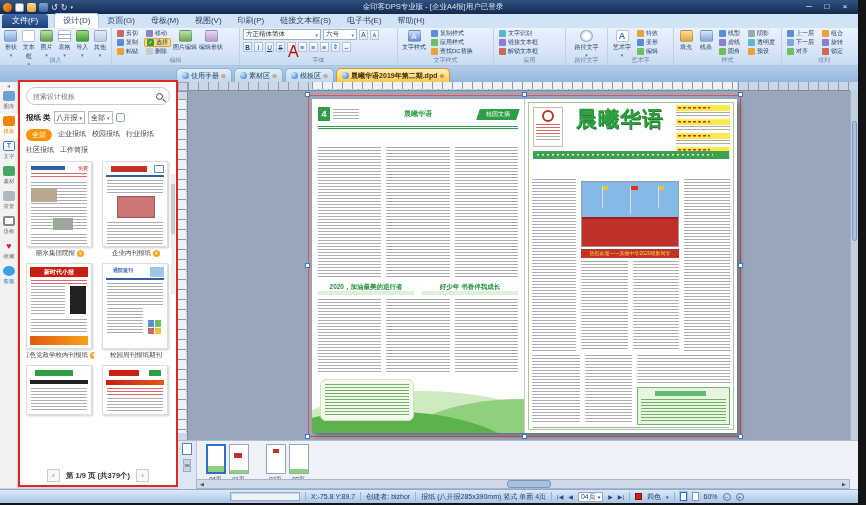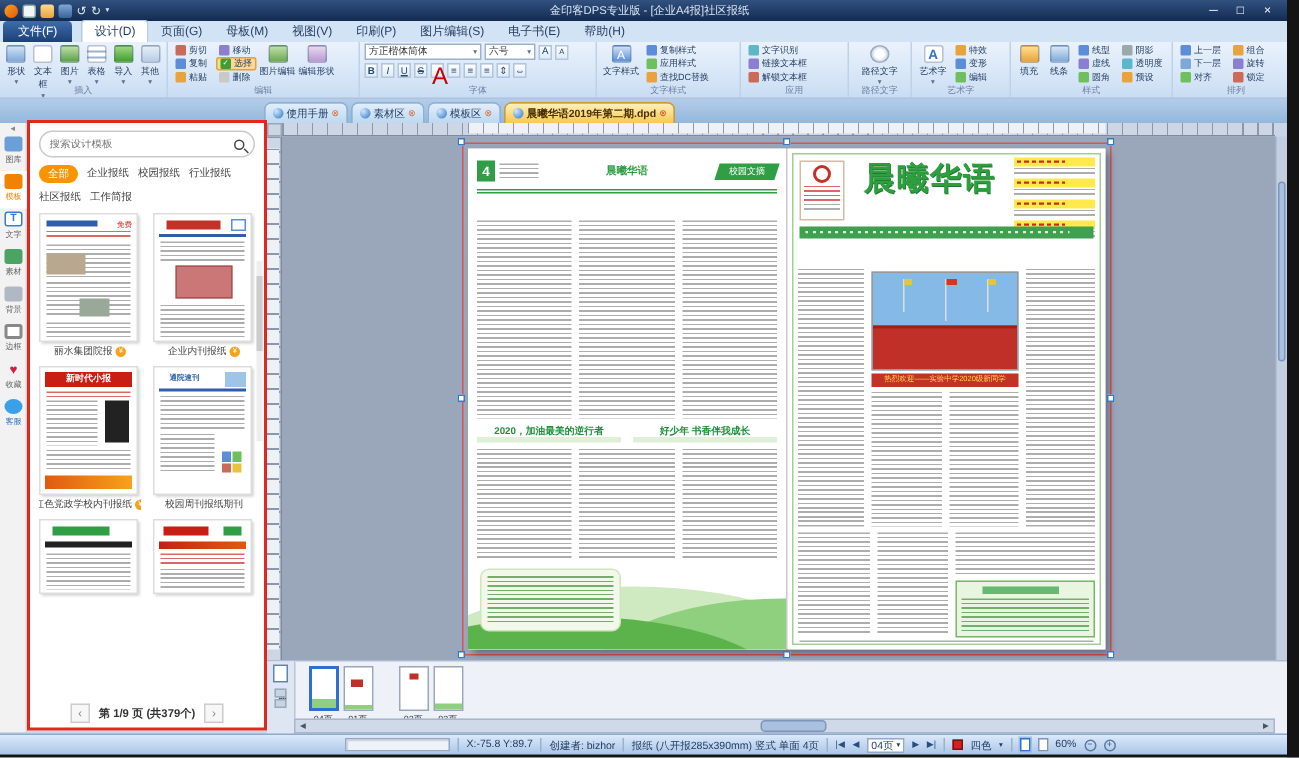--- a/index.html
+++ b/index.html
@@ -226,36 +226,36 @@
 <div class="titlebar">
   <div class="qa">
     <span class="qico" style="background:linear-gradient(135deg,#f7a21b,#e05a10);border-radius:50%;"></span>
     <span class="qico" style="background:#f2f6fb;border:1px solid #8aa;"></span>
     <span class="qico" style="background:linear-gradient(#ffd98c,#e8a33d);"></span>
     <span class="qico" style="background:linear-gradient(#7ea8d8,#3a6298);"></span>
     <span class="glyph">↺</span>
     <span class="glyph">↻</span>
     <span class="glyph" style="font-size:5px;">▾</span>
   </div>
-  <span class="win-title">金印客DPS专业版 - [企业A4报]社区报纸</span>
+  <span class="win-title">金印客DPS专业版 - [企业A4报]用户已登录</span>
   <div class="winctl">
     <span>─</span>
     <span>□</span>
     <span>×</span>
   </div>
 </div>
 
 <div class="menurow">
   <span class="filebtn">文件(F)</span>
   <span class="mtab active">设计(D)</span>
   <span class="mtab">页面(G)</span>
   <span class="mtab">母板(M)</span>
   <span class="mtab">视图(V)</span>
   <span class="mtab">印刷(P)</span>
-  <span class="mtab">图片编辑(S)</span>
+  <span class="mtab">链接文本框(S)</span>
   <span class="mtab">电子书(E)</span>
   <span class="mtab">帮助(H)</span>
 </div>
 
 <div class="ribbon">
 
   <div class="rgroup" style="width:112px">
     <div class="rbody">
       <div class="bigbtn">
           <span class="ic" style="background:linear-gradient(#cfe2f7,#7ea8d8)"></span>
@@ -570,20 +570,30 @@
       <span class="ri" style="background:#3aa0e8;border-radius:50%"></span>
       <span class="rlab" style="color:#2f74c0">客服</span>
     </div>
 </div>
 
 <div class="panel">
   <div class="p-in">
     <div class="searchbox">
       <input placeholder="搜索设计模板" style="">
       <span class="mag"></span>
+    </div>
+    <div class="filterrow">
+      <span class="flab">报纸 类</span>
+      <span class="fsel">
+          <span>八开报</span>
+        </span>
+      <span class="fsel">
+          <span>全部</span>
+        </span>
+      <span class="frefresh"></span>
     </div>
     <div class="pills">
       <span class="pill active">全部</span>
       <span class="pill">企业报纸</span>
       <span class="pill">校园报纸</span>
       <span class="pill">行业报纸</span>
       <span class="pill">社区报纸</span>
       <span class="pill">工作简报</span>
     </div>
 

